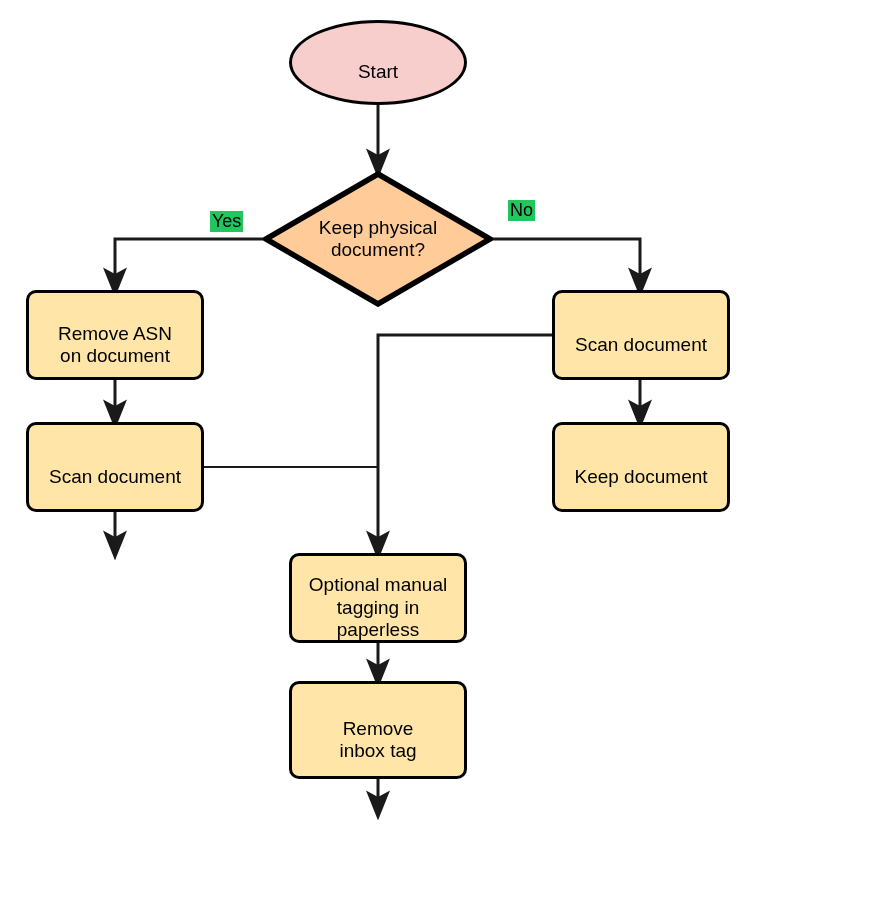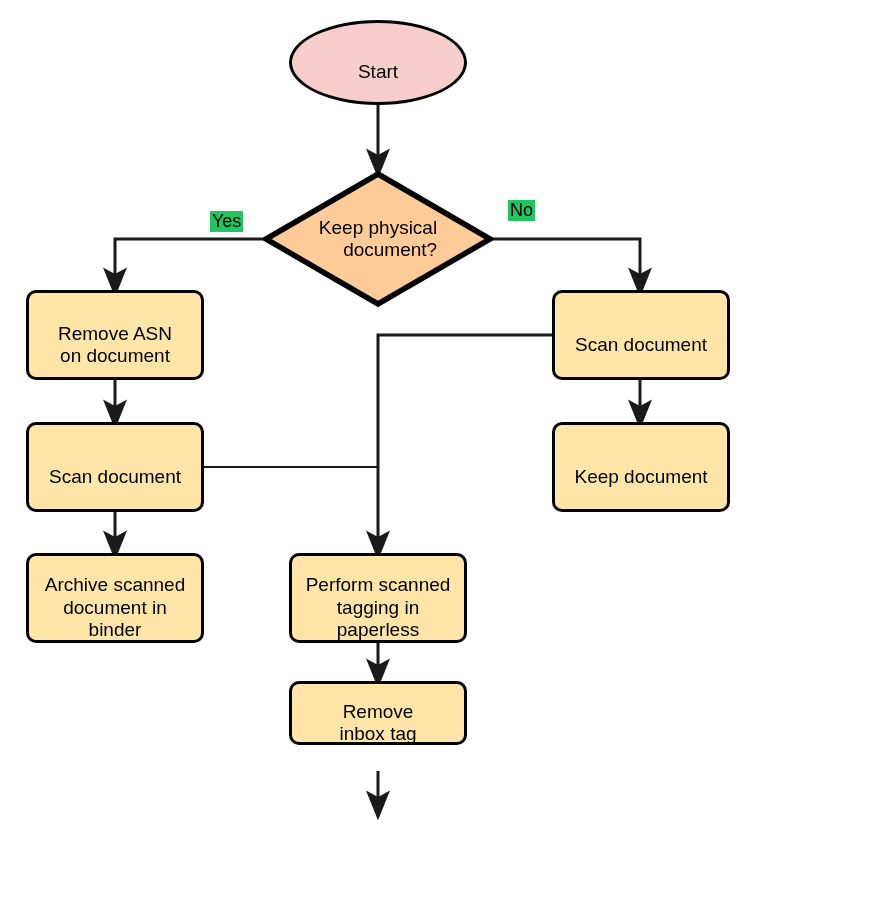--- a/index.html
+++ b/index.html
@@ -58,21 +58,21 @@
   .node-decision-shape {
     position: absolute;
     left: 0; top: 0;
     width: 100%;
     height: 100%;
   }
   .node-decision-label {
     position: relative;
     z-index: 2;
     font-size: 19px;
-    text-align: right;
+    text-align: center;
     color: #000000;
     line-height: 1.18;
     white-space: pre-line;
   }
   .edge-label {
     position: absolute;
     font-size: 18px;
     color: #000000;
     background: #22c55e;
     padding: 0 2px;
@@ -135,41 +135,36 @@
 
   <div class="node node-process" style="left:26px; top:290px; width:178px; height:90px;">
     <span class="nodetext">Remove ASN
 on document</span>
   </div>
 
   <div class="node node-process" style="left:26px; top:422px; width:178px; height:90px;">
     <span class="nodetext">Scan document</span>
   </div>
 
-  <div class="node node-process" style="left:26px; top:553px; width:178px; height:90px;">
-    <span class="nodetext">Archive scanned
-document in
-binder</span>
-  </div>
 
   <div class="node node-process" style="left:552px; top:290px; width:178px; height:90px;">
     <span class="nodetext">Scan document</span>
   </div>
 
   <div class="node node-process" style="left:552px; top:422px; width:178px; height:90px;">
     <span class="nodetext">Keep document</span>
   </div>
 
   <div class="node node-process" style="left:289px; top:553px; width:178px; height:90px;">
-    <span class="nodetext">Perform scanned
+    <span class="nodetext">Optional manual
 tagging in
 paperless</span>
   </div>
 
-  <div class="node node-process" style="left:289px; top:681px; width:178px; height:64px;">
+  <div class="node node-process" style="left:289px; top:681px; width:178px; height:98px;">
     <span class="nodetext">Remove
 inbox tag</span>
   </div>
 
 
   <div class="edge-label" style="left:210px; top:211px;">Yes</div>
 
   <div class="edge-label" style="left:508px; top:200px;">No</div>
 
 

